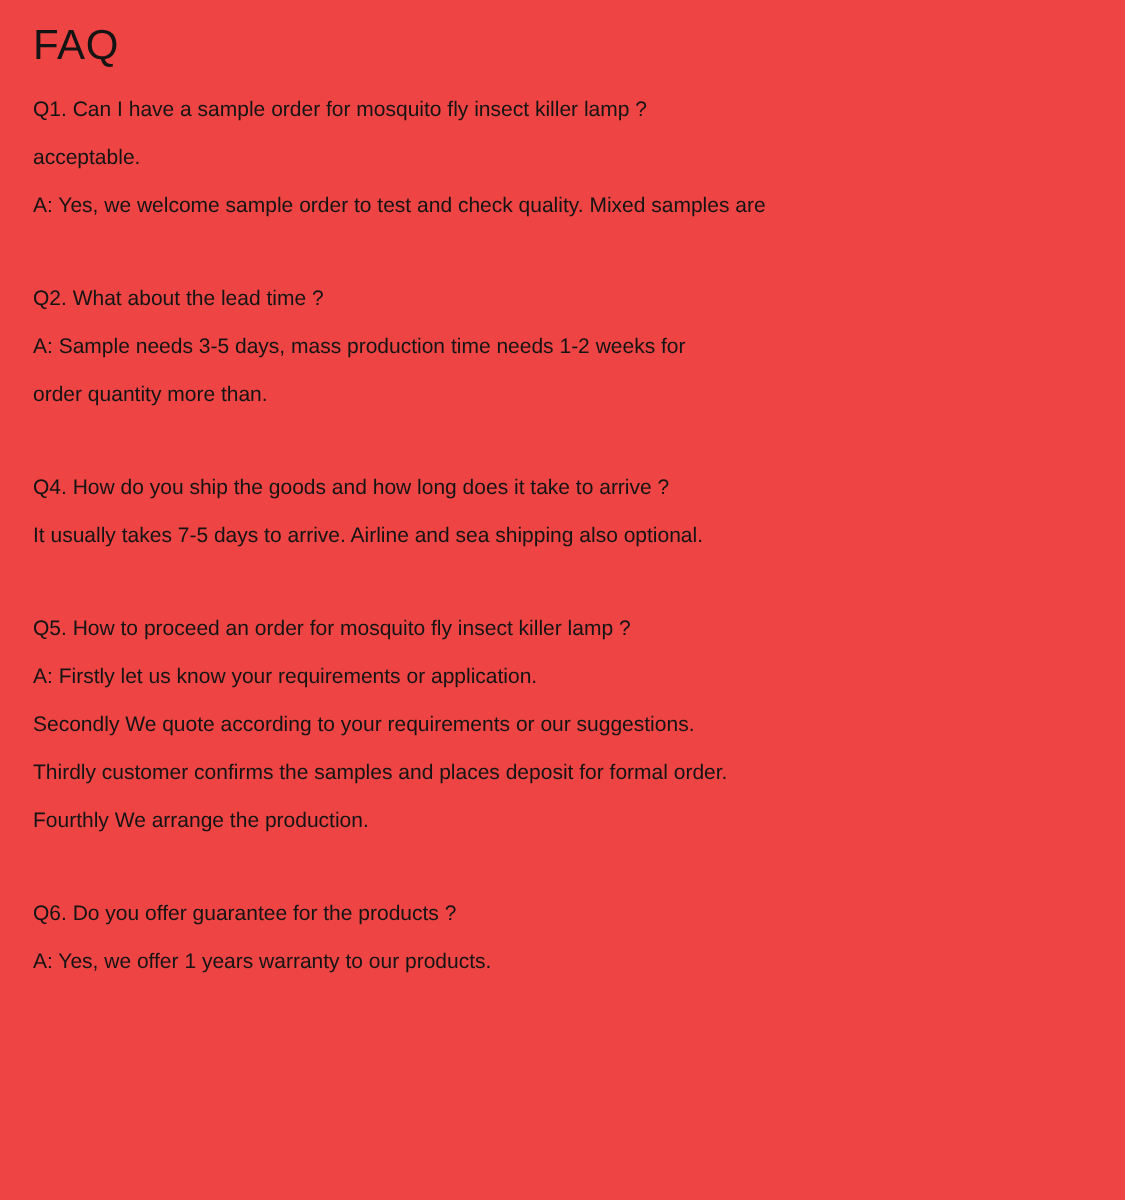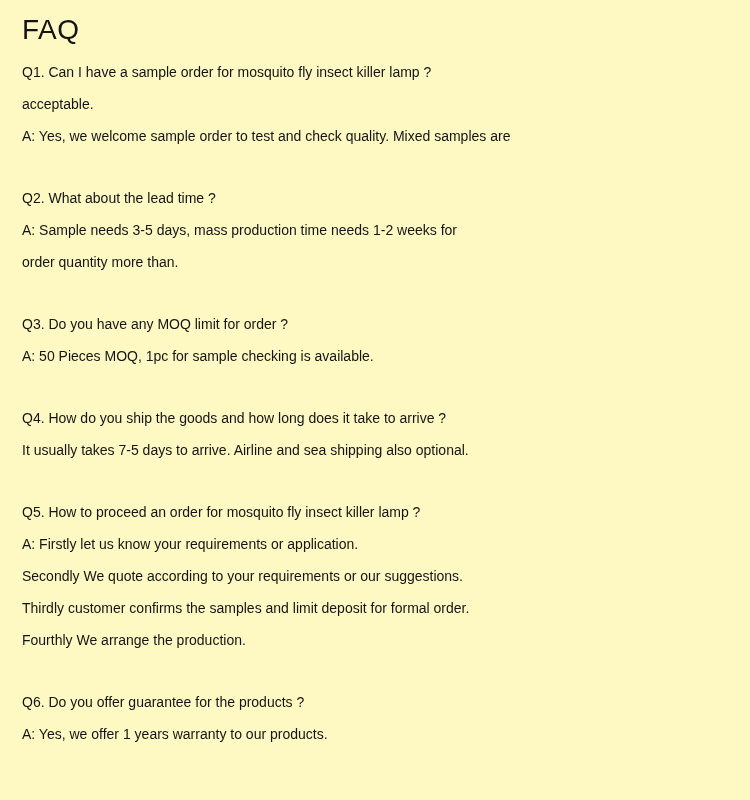--- a/index.html
+++ b/index.html
@@ -6,21 +6,21 @@
     margin: 0;
     padding: 0;
     background: #ffffff;
   }
   .page {
     position: relative;
     width: 750px;
     height: 800px;
     box-sizing: border-box;
     padding: 12px 20px 0 22px;
-    background: #fef9c3;
+    background: #ef4444;
     color: #141414;
     font-family: "Liberation Sans", sans-serif;
     overflow: hidden;
   }
   .title {
     margin: 0 0 8px 0;
     font-size: 28px;
     font-weight: 500;
     line-height: 36px;
     letter-spacing: 0.5px;
@@ -50,35 +50,31 @@
     <p class="a-line">acceptable.</p>
     <p class="a-line">A: Yes, we welcome sample order to test and check quality. Mixed samples are</p>
   </section>
 
   <section class="qa-block">
     <p class="q-line">Q2. What about the lead time ?</p>
     <p class="a-line">A: Sample needs 3-5 days, mass production time needs 1-2 weeks for</p>
     <p class="a-line">order quantity more than.</p>
   </section>
 
-  <section class="qa-block">
-    <p class="q-line">Q3. Do you have any MOQ limit for order ?</p>
-    <p class="a-line">A: 50 Pieces MOQ, 1pc for sample checking is available.</p>
-  </section>
 
   <section class="qa-block">
     <p class="q-line">Q4. How do you ship the goods and how long does it take to arrive ?</p>
     <p class="a-line">It usually takes 7-5 days to arrive. Airline and sea shipping also optional.</p>
   </section>
 
   <section class="qa-block">
     <p class="q-line">Q5. How to proceed an order for mosquito fly insect killer lamp ?</p>
     <p class="a-line">A: Firstly let us know your requirements or application.</p>
     <p class="a-line">Secondly We quote according to your requirements or our suggestions.</p>
-    <p class="a-line">Thirdly customer confirms the samples and limit deposit for formal order.</p>
+    <p class="a-line">Thirdly customer confirms the samples and places deposit for formal order.</p>
     <p class="a-line">Fourthly We arrange the production.</p>
   </section>
 
   <section class="qa-block">
     <p class="q-line">Q6. Do you offer guarantee for the products ?</p>
     <p class="a-line">A: Yes, we offer 1 years warranty to our products.</p>
   </section>
 
 </div>
 

